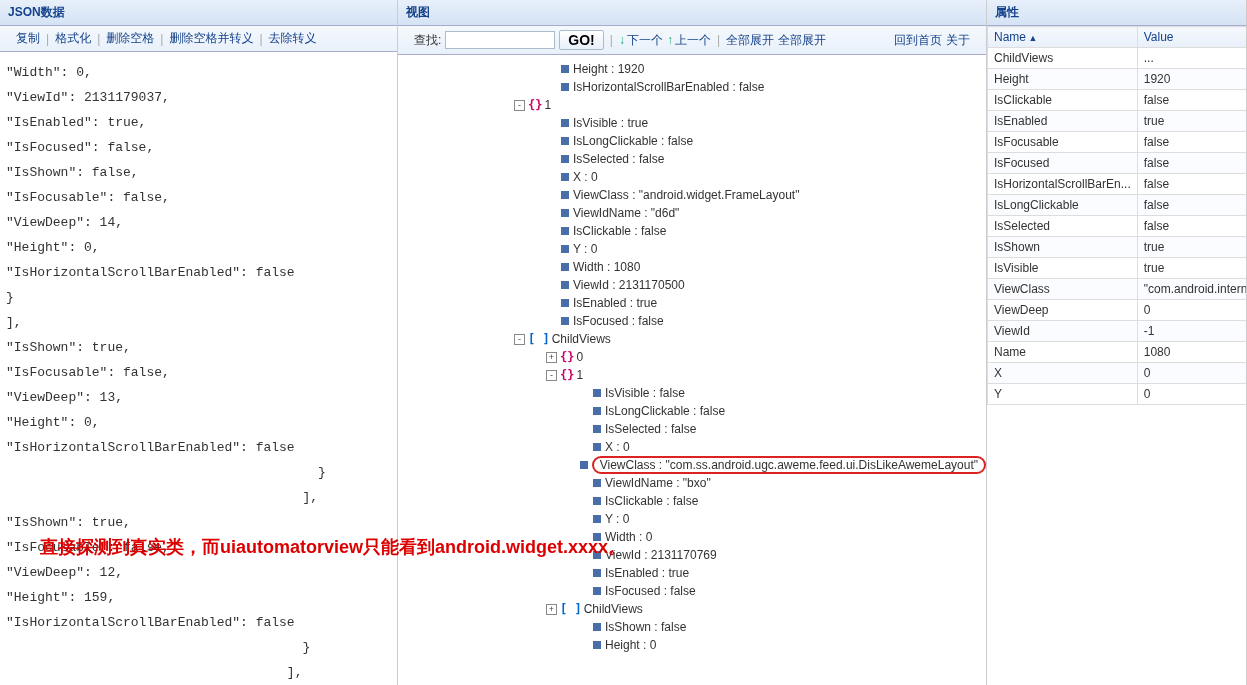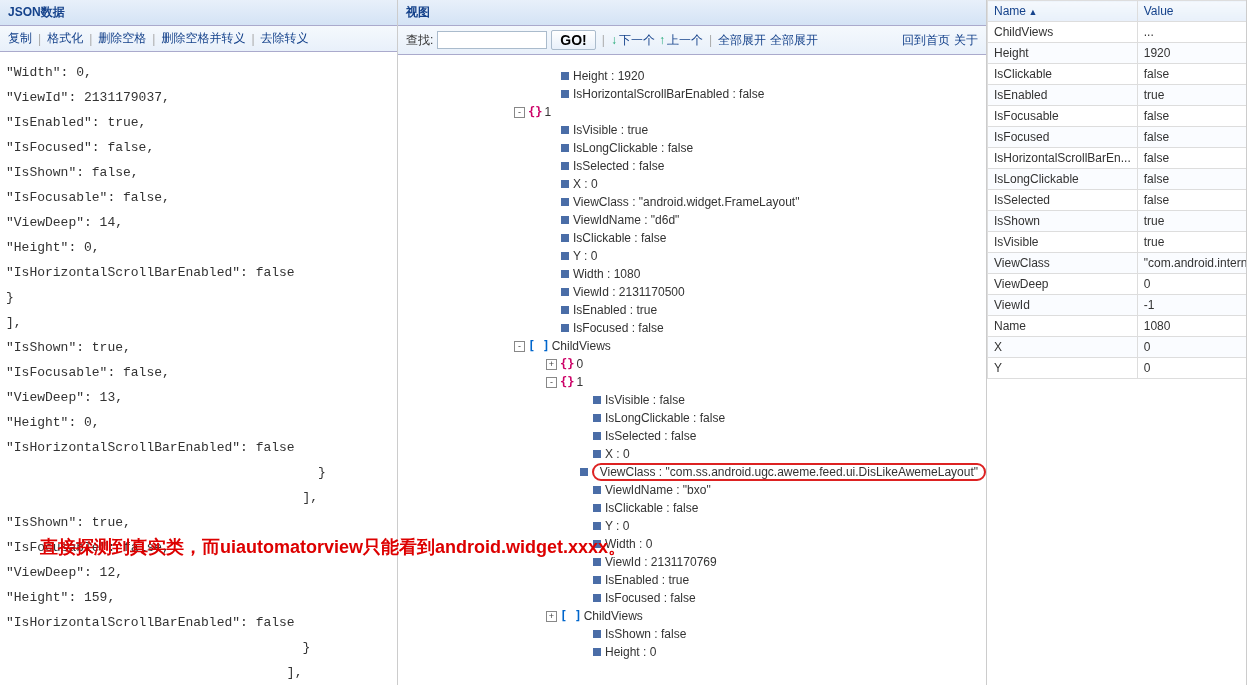--- a/index.html
+++ b/index.html
@@ -3,30 +3,30 @@
 <meta charset="utf-8">
 <style>
 * { box-sizing: border-box; margin: 0; padding: 0; }
 body { font-family: Arial, sans-serif; font-size: 12px; color: #333; background: #fff; overflow: hidden; }
 .container { display: flex; width: 1247px; height: 685px; justify-content: flex-end; }
 .panel { border-right: 1px solid #ccc; display: flex; flex-direction: column; overflow: hidden; }
 .panel-left { width: 398px; }
 .panel-mid { width: 589px; }
 .panel-right { flex: 1; }
 .panel-header { background: linear-gradient(#e8f0fa, #d4e3f5); border-bottom: 1px solid #aac; padding: 4px 8px; font-size: 12px; color: #15428b; font-weight: bold; }
-.toolbar { background: linear-gradient(#f5f9fd, #e8f0fa); border-bottom: 1px solid #aac; padding: 4px 8px; display: flex; align-items: center; gap: 4px; font-size: 12px; color: #333; }
+.toolbar { background: linear-gradient(#f5f9fd, #e8f0fa); border-bottom: 1px solid #aac; padding: 4px 16px; display: flex; align-items: center; gap: 4px; font-size: 12px; color: #333; }
 .toolbar span.link { color: #15428b; cursor: pointer; }
 .toolbar span.sep { color: #aaa; margin: 0 2px; }
 .toolbar .spacer { flex: 1; }
 .search-input { border: 1px solid #abc; padding: 1px 4px; width: 110px; font-size: 12px; }
 .go-btn { border: 1px solid #abc; background: linear-gradient(#fff,#e8f0fa); padding: 1px 8px; font-size: 14px; cursor: pointer; border-radius: 2px; font-weight: bold; }
 .arrow-down::before { content: "↓"; color: #2a7; font-weight: bold; margin-right: 2px; }
 .arrow-up::before { content: "↑"; color: #2a7; font-weight: bold; margin-right: 2px; }
 .json-body { flex: 1; overflow: auto; padding: 8px 6px; font-family: "Courier New", monospace; font-size: 13px; line-height: 25px; white-space: pre; }
-.tree-body { flex: 1; overflow: auto; padding: 12px 0; position: relative; }
+.tree-body { flex: 1; overflow: auto; padding: 5px 0; position: relative; }
 .tree-row { display: flex; align-items: center; height: 18px; padding-left: 4px; white-space: nowrap; font-size: 12px; }
 .tree-row .ind { display: inline-block; }
 .expander { display: inline-flex; width: 11px; height: 11px; border: 1px solid #888; align-items: center; justify-content: center; font-size: 9px; line-height: 9px; color: #444; margin-right: 3px; cursor: pointer; background: #fff; }
 .expander-none { display: inline-block; width: 15px; }
 .icon-leaf { display: inline-block; width: 8px; height: 8px; background: #4a6da7; margin-right: 4px; }
 .icon-brace { color: #c06; font-weight: bold; margin-right: 2px; font-family: monospace; }
 .icon-bracket { color: #06c; font-weight: bold; margin-right: 2px; font-family: monospace; }
 .tree-label { color: #333; }
 .highlight-box { border: 2px solid #d22; border-radius: 12px; padding: 0 6px; display: inline-block; }
 .prop-table { flex: 1; overflow: auto; }
@@ -297,20 +297,21 @@
         <div class="tree-row">
           <span class="ind" style="width: 176px;"></span>
           <span class="expander-none"></span>
           <span class="icon-leaf"></span>
           <span class="tree-label">Height : 0</span>
         </div>
     </div>
   </div>
 
   <div class="panel panel-right">
+    <div class="panel-header">属性</div>
     <div class="prop-table">
       <table>
         <thead>
             <tr>
           <th><span class="sort">Name</span></th>
           <th>Value</th>
         </tr>
           </thead>
         <tbody id="prop-rows">
             <tr>

